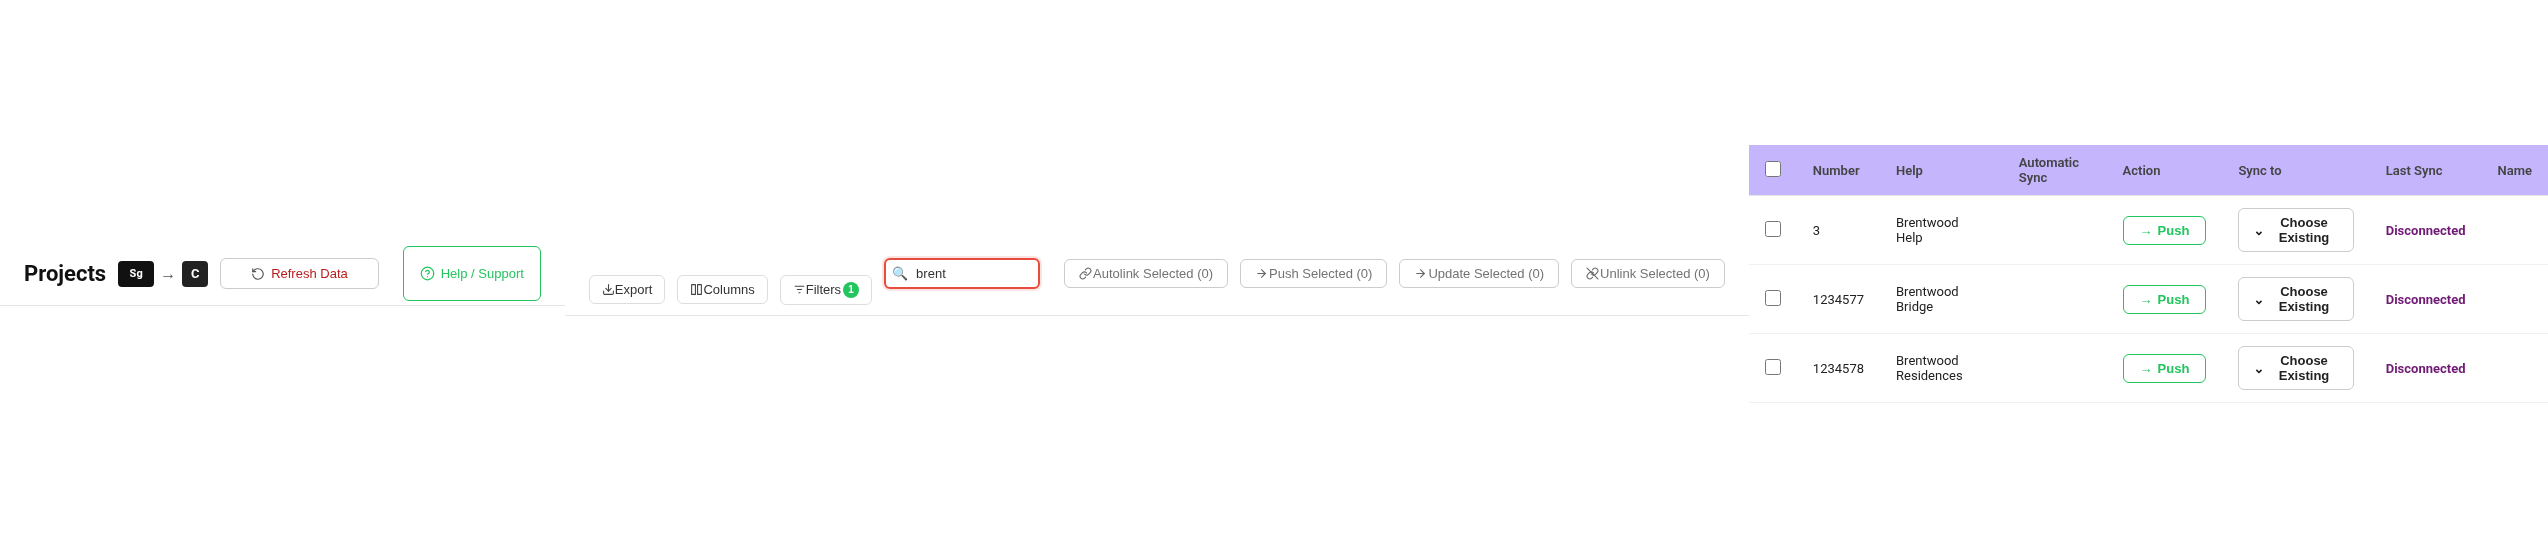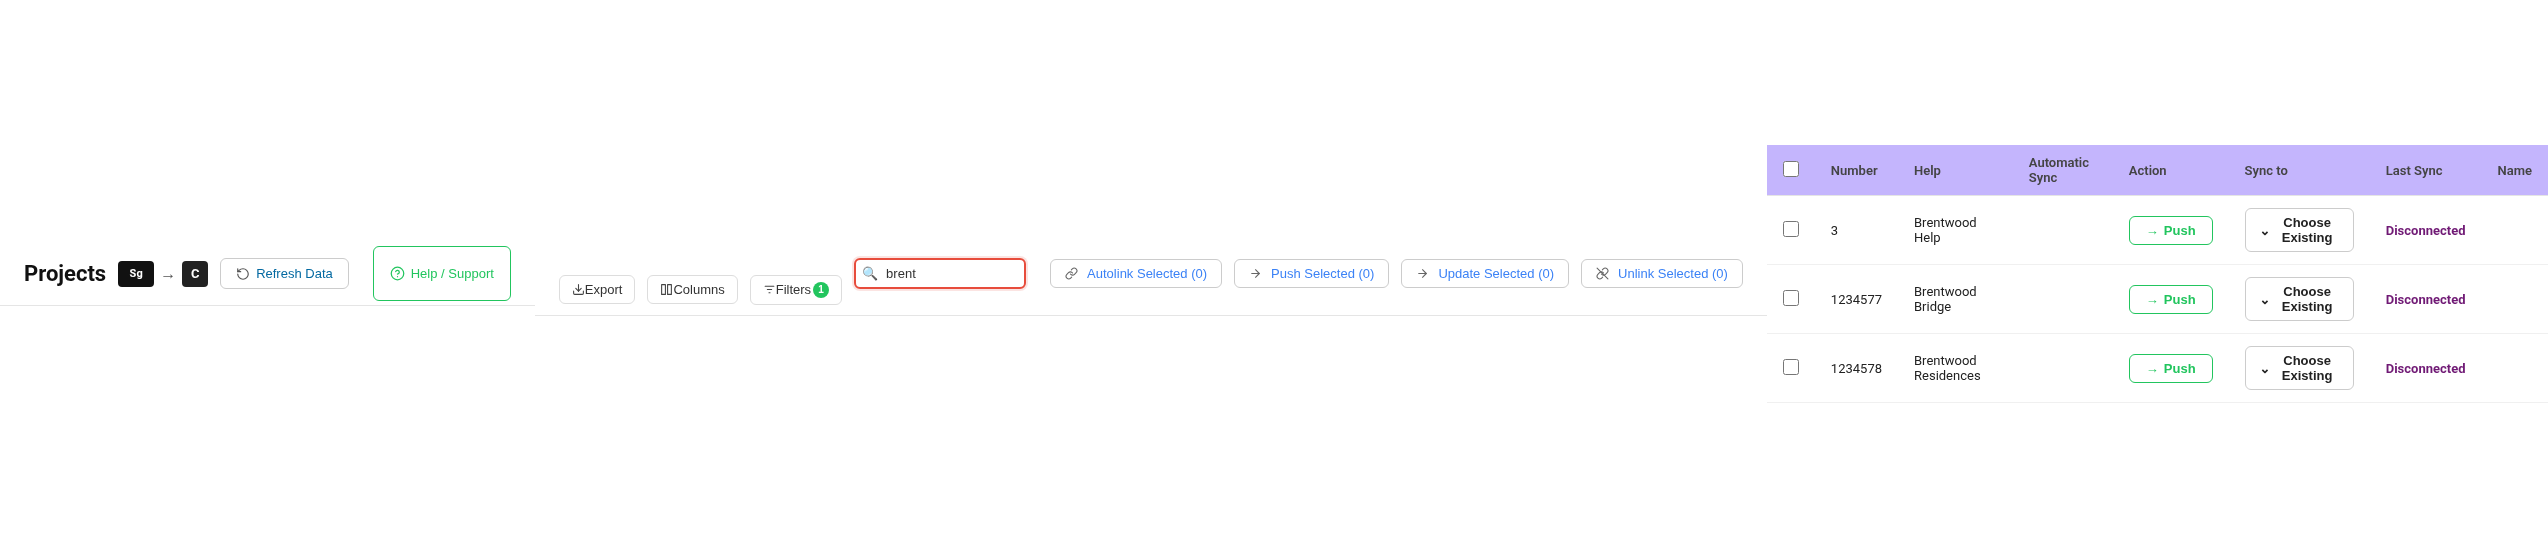--- a/index.html
+++ b/index.html
@@ -61,27 +61,27 @@
       align-items: center;
       justify-content: center;
       color: #fff;
       font-size: 13px;
       font-weight: 700;
     }
     .refresh-btn {
       display: flex;
       align-items: center;
       gap: 6px;
-      padding: 7px 15px;
+      padding: 7px 30px;
       border: 1.5px solid #ccc;
       border-radius: 6px;
       background: #fff;
       cursor: pointer;
       font-size: 13px;
-      color: #0369a1;
+      color: #b91c1c;
       font-weight: 500;
     }
     .help-btn {
       display: flex;
       align-items: center;
       gap: 6px;
       padding: 19px 16px;
       border: 1.5px solid #22c55e;
       border-radius: 6px;
       background: #fff;
@@ -131,42 +131,42 @@
       position: relative;
       display: flex;
       align-items: center;
     }
     .search-input {
       padding: 6px 10px 6px 30px;
       border: 2px solid #e74c3c;
       border-radius: 6px;
       font-size: 13px;
       outline: none;
-      width: 172px;
+      width: 156px;
       color: #333;
       box-shadow: 0 0 0 2px rgba(231,76,60,0.15);
     }
     .search-icon-wrap {
       position: absolute;
       left: 8px;
       color: #888;
       font-size: 13px;
     }
     .toolbar-spacer { flex: 1; }
     .action-btn {
       display: flex;
       align-items: center;
-      gap: 9px;
+      gap: 1px;
       padding: 6px 14px;
       border: 1.5px solid #ccc;
       border-radius: 6px;
       background: #fff;
       cursor: pointer;
       font-size: 13px;
-      color: #3b82f6;
+      color: #737373;
       font-weight: 400;
     }
 
     
     .table-container {
       flex: 1;
       overflow: auto;
       background: #fff;
     }
     table {

